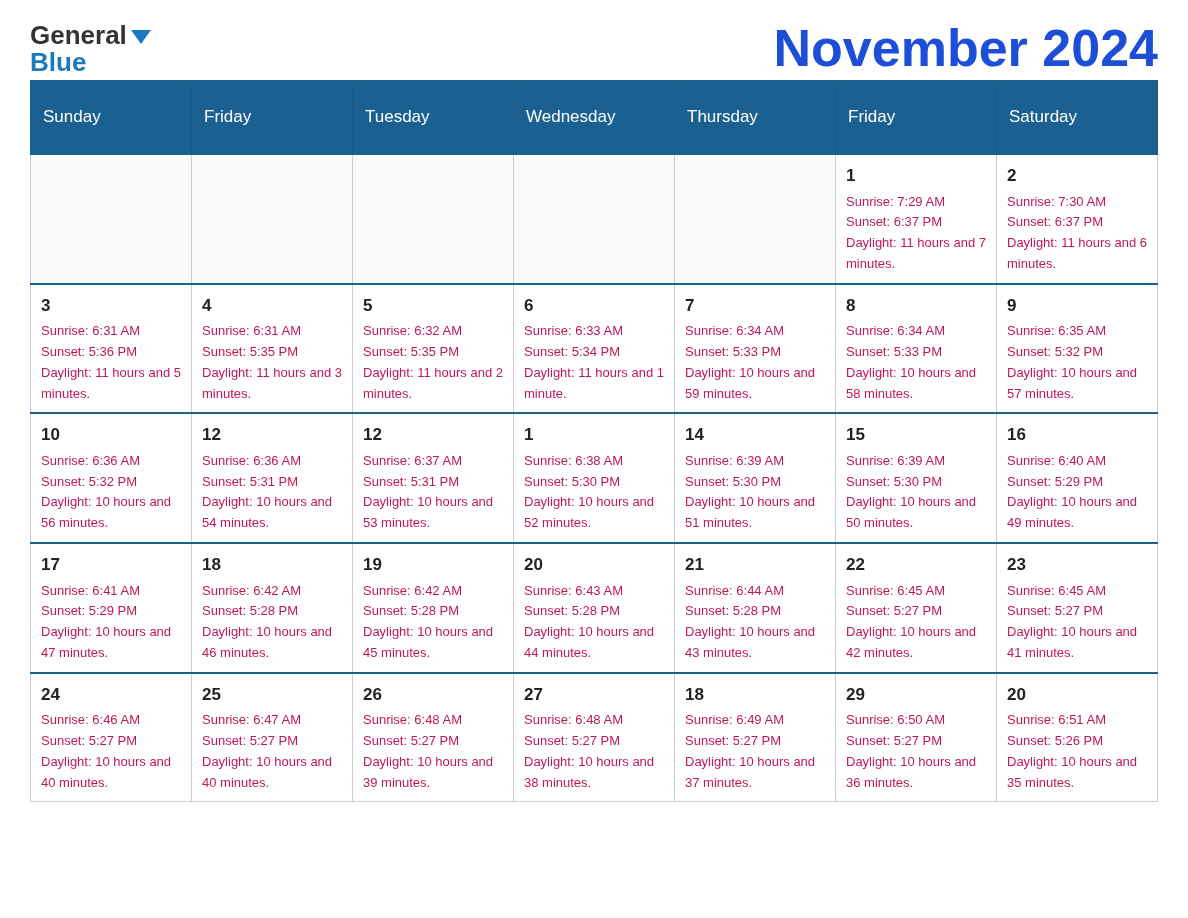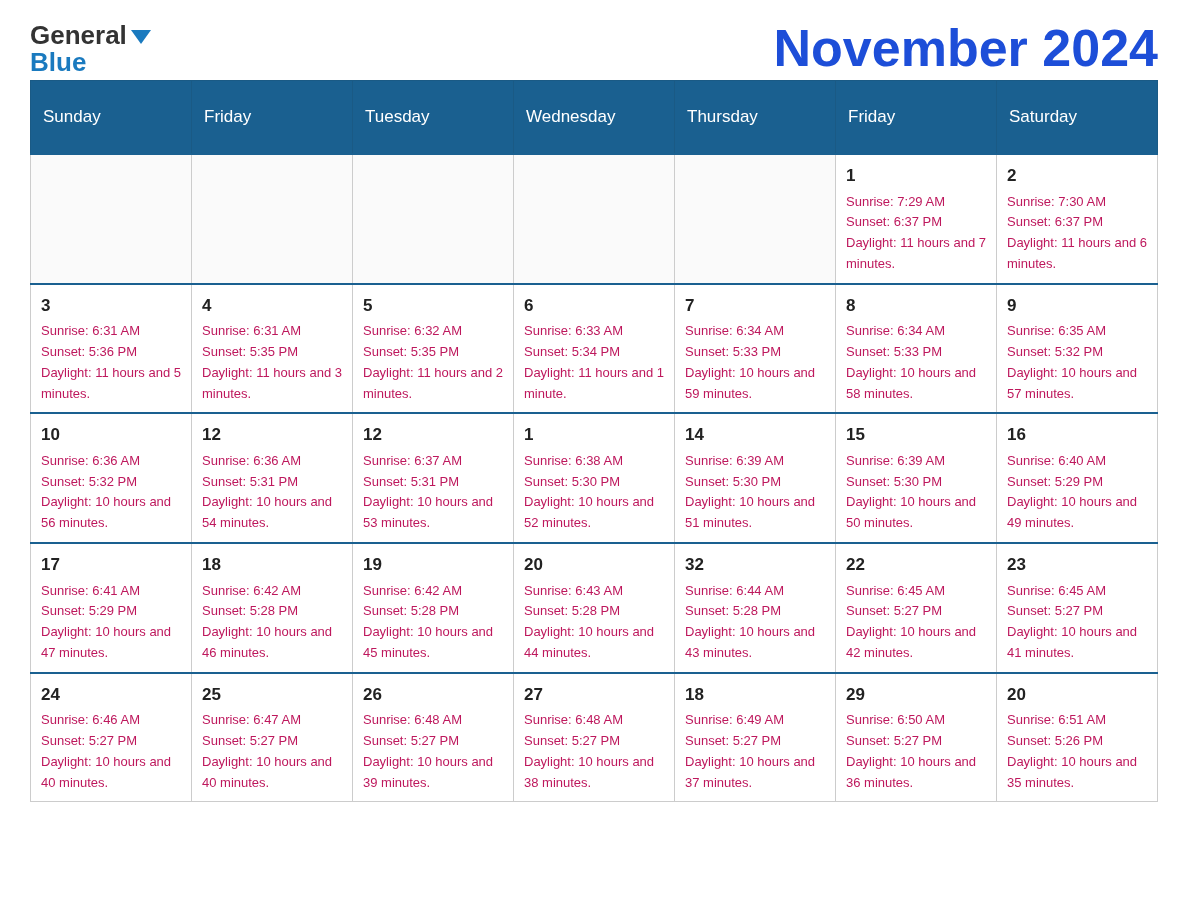--- a/index.html
+++ b/index.html
@@ -215,21 +215,21 @@
         </td>
         <td>
           <span class="day-number">19</span>
           <div class="day-info">Sunrise: 6:42 AM<br>Sunset: 5:28 PM<br>Daylight: 10 hours and 45 minutes.</div>
         </td>
         <td>
           <span class="day-number">20</span>
           <div class="day-info">Sunrise: 6:43 AM<br>Sunset: 5:28 PM<br>Daylight: 10 hours and 44 minutes.</div>
         </td>
         <td>
-          <span class="day-number">32</span>
+          <span class="day-number">21</span>
           <div class="day-info">Sunrise: 6:44 AM<br>Sunset: 5:28 PM<br>Daylight: 10 hours and 43 minutes.</div>
         </td>
         <td>
           <span class="day-number">22</span>
           <div class="day-info">Sunrise: 6:45 AM<br>Sunset: 5:27 PM<br>Daylight: 10 hours and 42 minutes.</div>
         </td>
         <td>
           <span class="day-number">23</span>
           <div class="day-info">Sunrise: 6:45 AM<br>Sunset: 5:27 PM<br>Daylight: 10 hours and 41 minutes.</div>
         </td>

